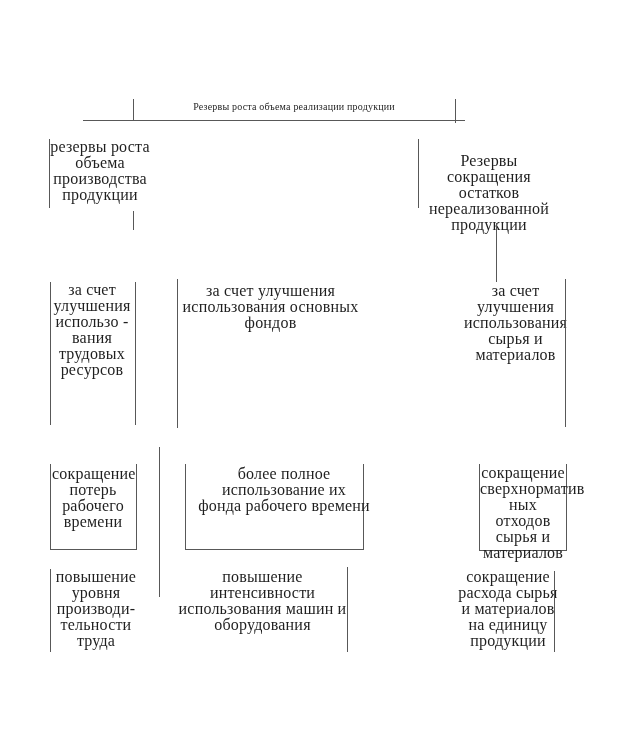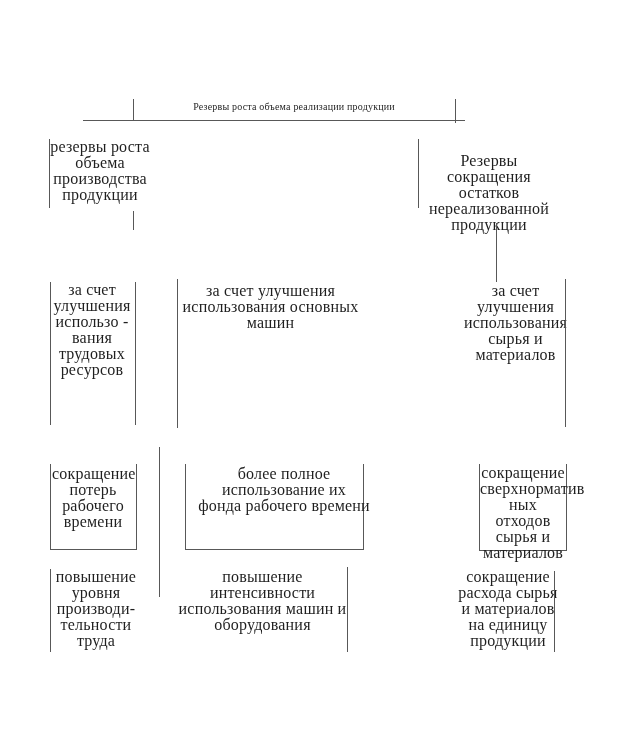--- a/index.html
+++ b/index.html
@@ -54,21 +54,21 @@
   <div class="tb" style="left:52px; top:282px; width:80px;">за счет
 улучшения
 использо -
 вания
 трудовых
 ресурсов</div>
 
   <div class="vl" style="left:176.5px; top:279px; height:149px;"></div>
   <div class="tb" style="left:178px; top:283px; width:185px;">за счет улучшения
 использования основных
-машин</div>
+фондов</div>
 
   <div class="tb" style="left:458px; top:283px; width:115px;">за счет
 улучшения
 использования
 сырья и
 материалов</div>
   <div class="vl" style="left:564.5px; top:279px; height:148px;"></div>
 
   <div class="vl" style="left:49.5px; top:464px; height:85px;"></div>
   <div class="vl" style="left:135.5px; top:464px; height:85px;"></div>

